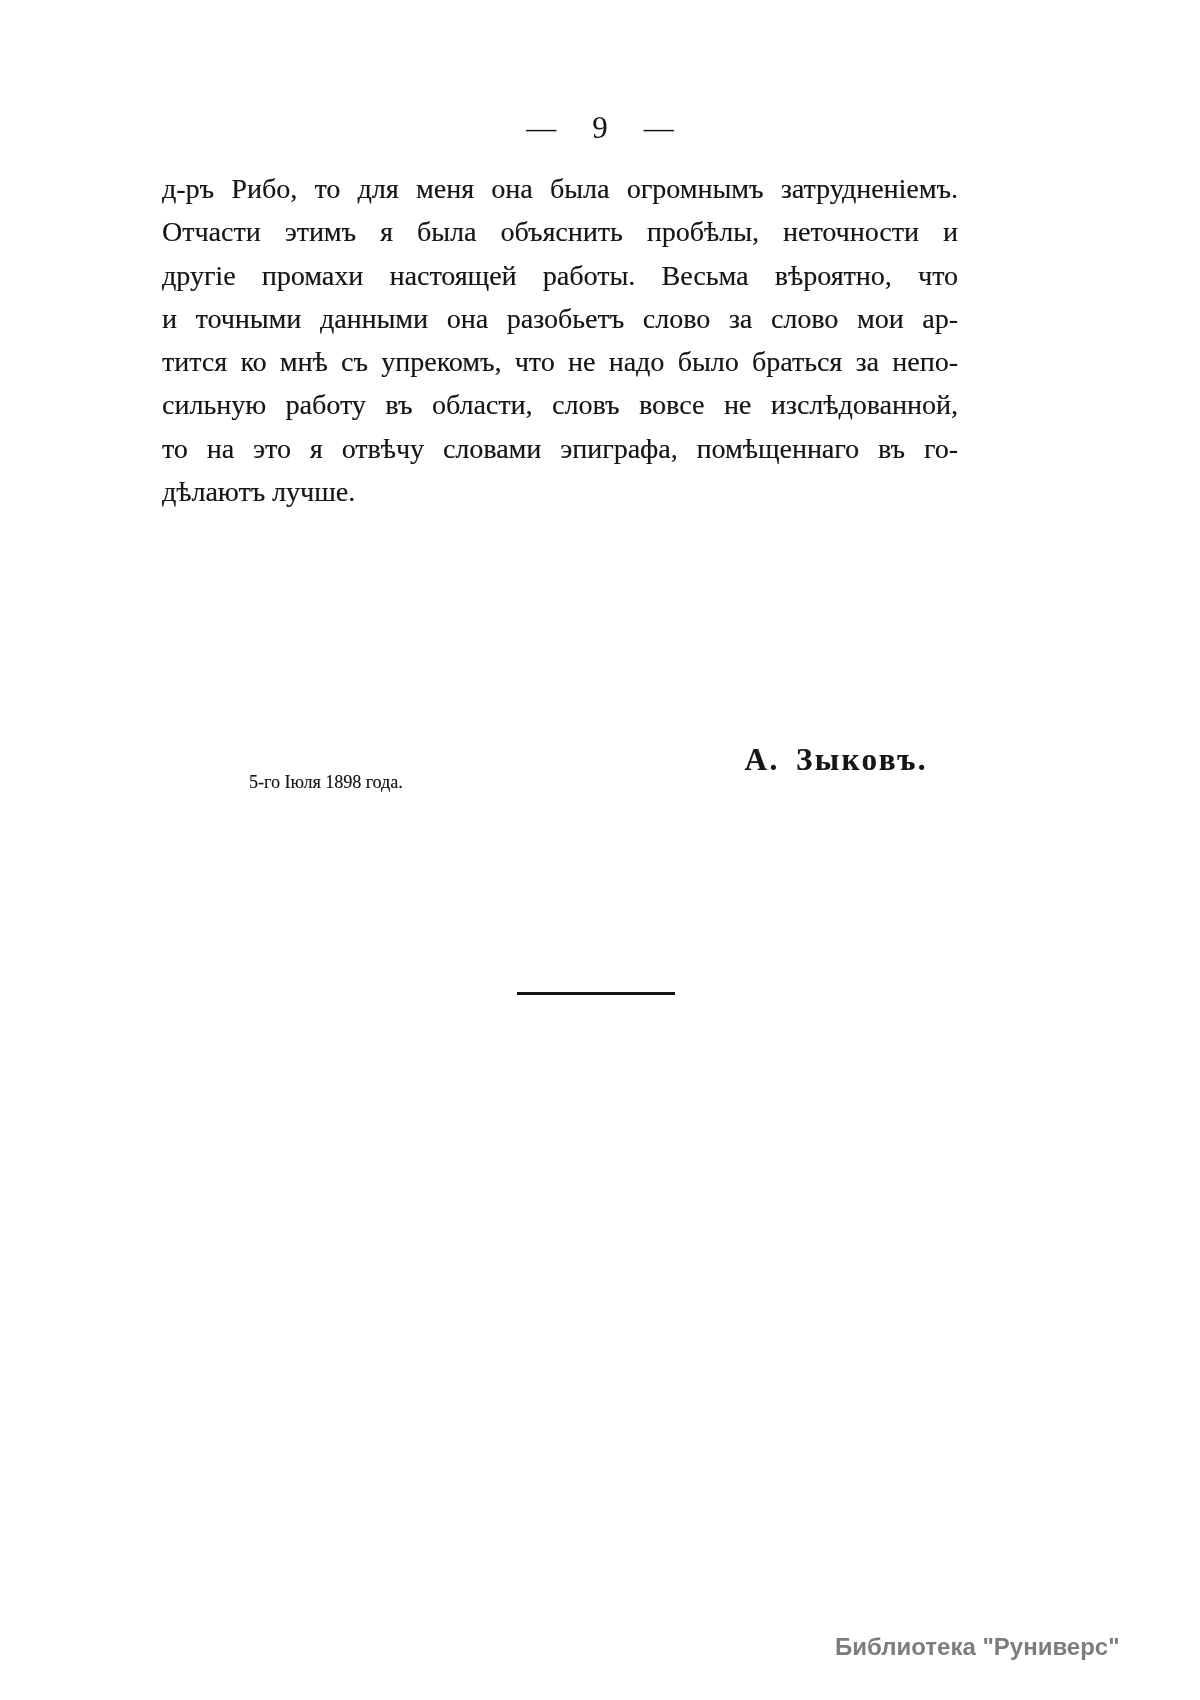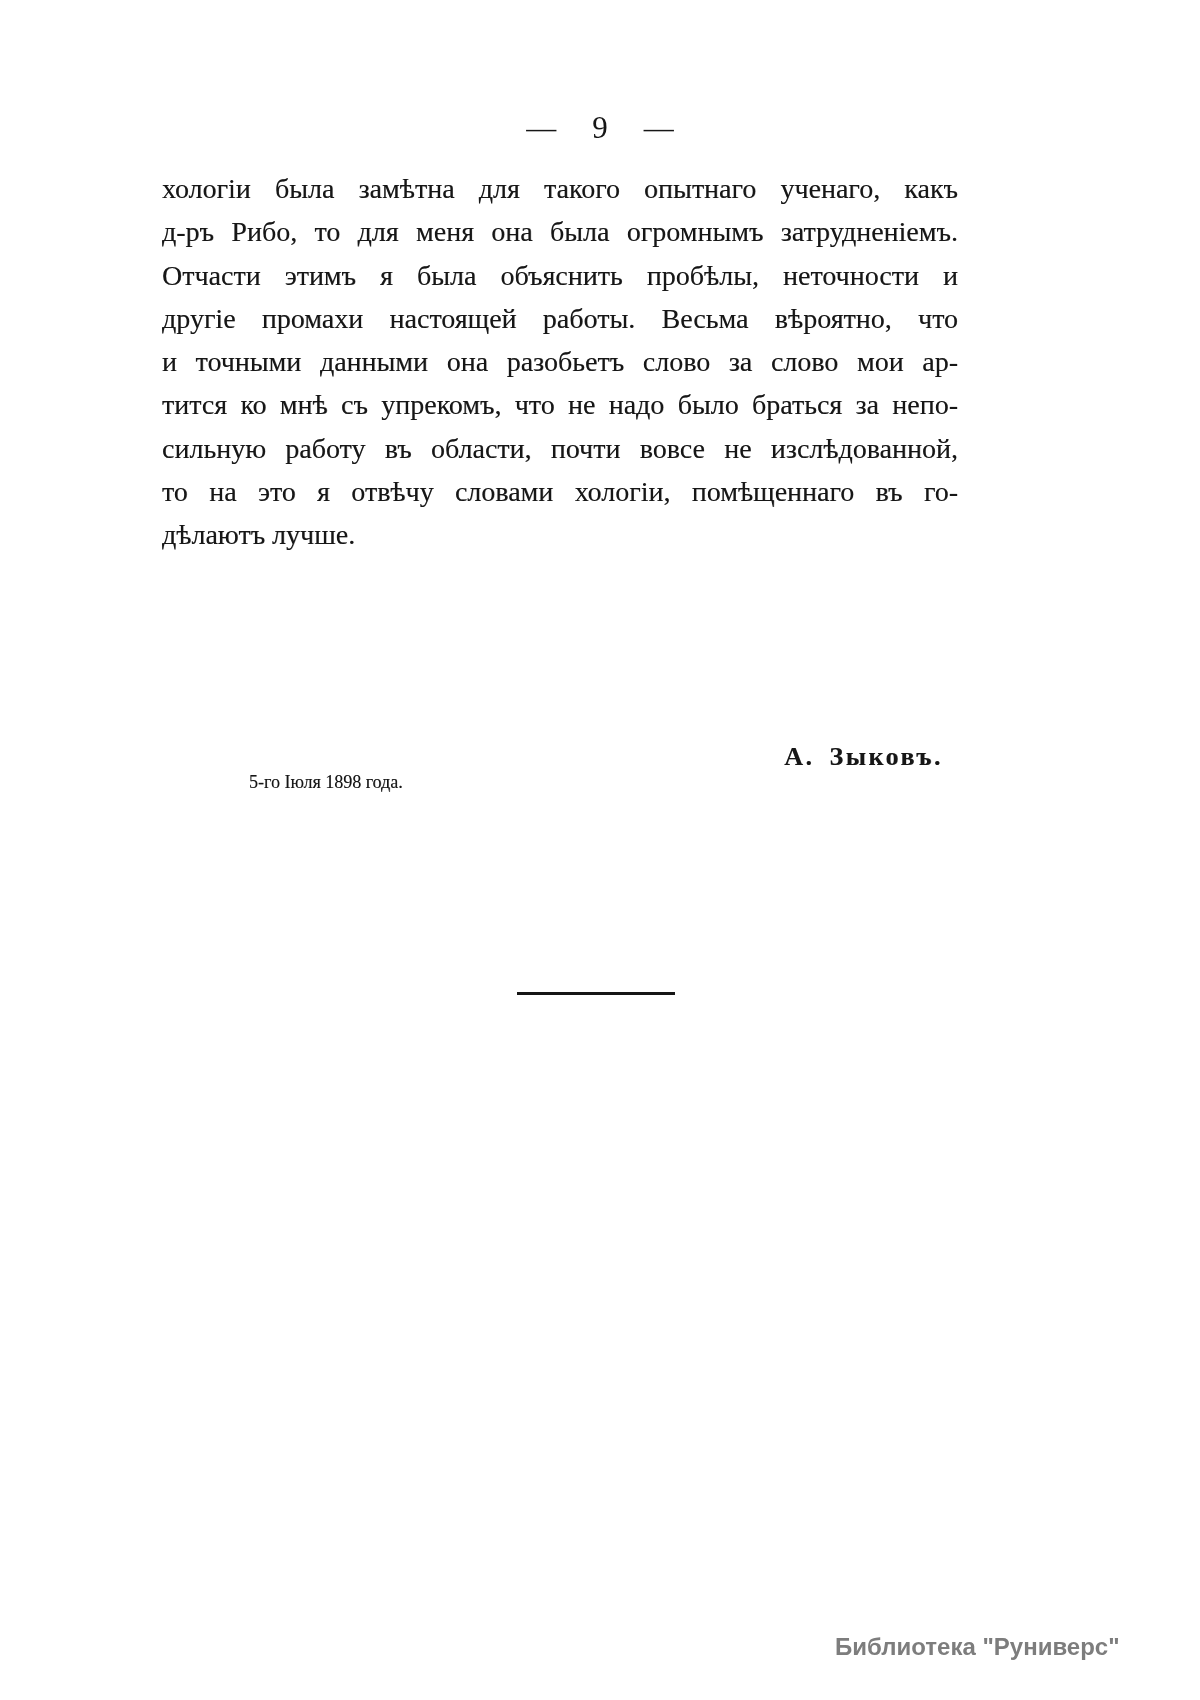--- a/index.html
+++ b/index.html
@@ -37,22 +37,22 @@
   .line {
     text-align: justify;
     text-align-last: justify;
     height: 43.3px;
     overflow: visible;
   }
   .line.last { text-align-last: left; }
   .signature {
     position: absolute;
     top: 742px;
-    right: 257px;
-    font-size: 26px;
+    right: 272px;
+    font-size: 31px;
     font-weight: bold;
     letter-spacing: 2.5px;
     word-spacing: 6px;
     text-shadow: 0.35px 0.35px 0 rgba(25,25,25,0.45);
   }
   .dateline {
     position: absolute;
     top: 772px;
     left: 249px;
     font-size: 18px;
@@ -81,28 +81,27 @@
 
 <div class="page">
 
   <div class="header">
     <span class="dash">—</span>
     <span class="pagenum">9</span>
     <span class="dash">—</span>
   </div>
 
   <div class="body-text">
-    <div class="line">хологіи была замѣтна для такого опытнаго ученаго, какъ</div>
     <div class="line">д-ръ Рибо, то для меня она была огромнымъ затрудненіемъ.</div>
     <div class="line">Отчасти этимъ я была объяснить пробѣлы, неточности и</div>
     <div class="line">другіе промахи настоящей работы. Весьма вѣроятно, что</div>
     <div class="line">и точными данными она разобьетъ слово за слово мои ар-</div>
     <div class="line">тится ко мнѣ съ упрекомъ, что не надо было браться за непо-</div>
-    <div class="line">сильную работу въ области, почти вовсе не изслѣдованной,</div>
-    <div class="line">то на это я отвѣчу словами хологіи, помѣщеннаго въ го-</div>
+    <div class="line">сильную работу въ области, словъ вовсе не изслѣдованной,</div>
+    <div class="line">то на это я отвѣчу словами эпиграфа, помѣщеннаго въ го-</div>
     <div class="line last">дѣлаютъ лучше.</div>
   </div>
 
   <div class="signature">А. Зыковъ.</div>
 
   <div class="dateline">5-го Іюля 1898 года.</div>
 
   <div class="divider"></div>
 
   <div class="watermark">Библиотека "Руниверс"</div>

